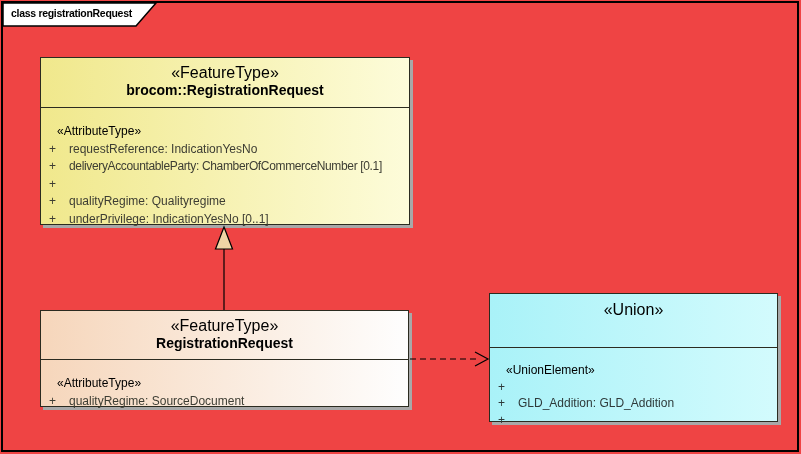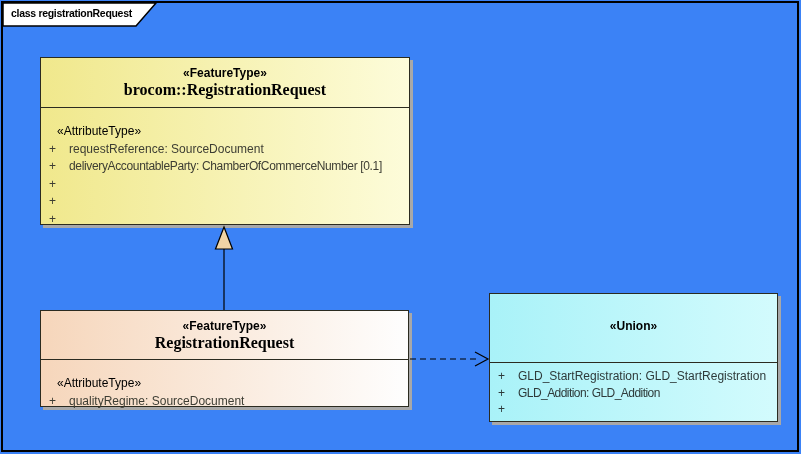--- a/index.html
+++ b/index.html
@@ -5,21 +5,21 @@
   html, body {
     margin: 0; padding: 0;
     width: 801px; height: 454px;
     background: #ffffff;
     font-family: "Liberation Sans", "DejaVu Sans", sans-serif;
     overflow: hidden;
   }
   #canvas {
     position: relative;
     width: 801px; height: 454px;
-    background: #3b82f6;
+    background: #ef4444;
   }
   
   .frame {
     position: absolute; left: 1px; top: 1px; right: 2px; bottom: 2px;
     border: 2px solid #000000;
   }
   
   .tab-svg { position: absolute; left: 3px; top: 3px; }
   .tab-label {
     position: absolute; left: 11px; top: 7px;
@@ -46,23 +46,23 @@
     left: 489px; top: 293px; width: 289px; height: 129px;
     background: linear-gradient(90deg, #a9f2f8 0%, #d3fbfd 100%);
   }
   .box-header {
     border-bottom: 1px solid #2b2b20;
     text-align: center;
     box-sizing: border-box;
   }
   .box-brocom .box-header { height: 50px; padding-top: 7px; }
   .box-regreq .box-header { height: 49px; padding-top: 7px; }
-  .box-source .box-header { height: 69px; padding-top: 24px; }
-  .stereo { font-size: 12px; line-height: 16.5px; font-weight: bold; }
-  .cls-name { font-size: 16px; font-weight: bold; line-height: 16.5px; white-space: nowrap; font-family: Liberation Serif, serif; }
+  .box-source .box-header { height: 54px; padding-top: 8px; }
+  .stereo { font-size: 16px; line-height: 16.5px; }
+  .cls-name { font-size: 14px; font-weight: bold; line-height: 16.5px; white-space: nowrap; }
   .box-source .cls-name { text-decoration: underline; }
   .box-attrs { padding-top: 6px; }
   .box-source .box-attrs { padding-top: 5px; }
   .sect-label { font-size: 12px; color: #000; padding-left: 16px; line-height: 17.5px; white-space: nowrap; margin-top: 9px; }
   .attr-row { display: flex; line-height: 17.5px; font-size: 12px; color: #3d3d33; white-space: nowrap; }
   .box-source .sect-label, .box-source .attr-row { line-height: 16.5px; }
   .box-source .attr-row { color: #2e3a3a; }
   .plus { width: 20px; padding-left: 8px; flex: none; }
   .sig { flex: none; }
   
@@ -89,34 +89,36 @@
 
   <div class="uml-box box-brocom">
     <div class="box-header">
       <div class="stereo">«FeatureType»</div>
       <div class="cls-name">brocom::RegistrationRequest</div>
     </div>
     <div class="box-attrs">
       <div class="sect-label">«AttributeType»</div>
       <div class="attr-row">
         <span class="plus">+</span>
-        <span class="sig">requestReference: SourceDocument</span>
+        <span class="sig">requestReference: IndicationYesNo</span>
       </div>
       <div class="attr-row">
         <span class="plus">+</span>
         <span class="sig">deliveryAccountableParty: ChamberOfCommerceNumber [0.1]</span>
       </div>
       <div class="attr-row">
         <span class="plus">+</span>
       </div>
       <div class="attr-row">
         <span class="plus">+</span>
+        <span class="sig">qualityRegime: Qualityregime</span>
       </div>
       <div class="attr-row">
         <span class="plus">+</span>
+        <span class="sig">underPrivilege: IndicationYesNo [0..1]</span>
       </div>
     </div>
   </div>
 
   <div class="uml-box box-regreq">
     <div class="box-header">
       <div class="stereo">«FeatureType»</div>
       <div class="cls-name">RegistrationRequest</div>
     </div>
     <div class="box-attrs">
@@ -126,23 +128,23 @@
         <span class="sig">qualityRegime: SourceDocument</span>
       </div>
     </div>
   </div>
 
   <div class="uml-box box-source">
     <div class="box-header">
       <div class="stereo">«Union»</div>
     </div>
     <div class="box-attrs">
+      <div class="sect-label">«UnionElement»</div>
       <div class="attr-row">
         <span class="plus">+</span>
-        <span class="sig">GLD_StartRegistration: GLD_StartRegistration</span>
       </div>
       <div class="attr-row">
         <span class="plus">+</span>
         <span class="sig">GLD_Addition: GLD_Addition</span>
       </div>
       <div class="attr-row">
         <span class="plus">+</span>
       </div>
     </div>
   </div>

